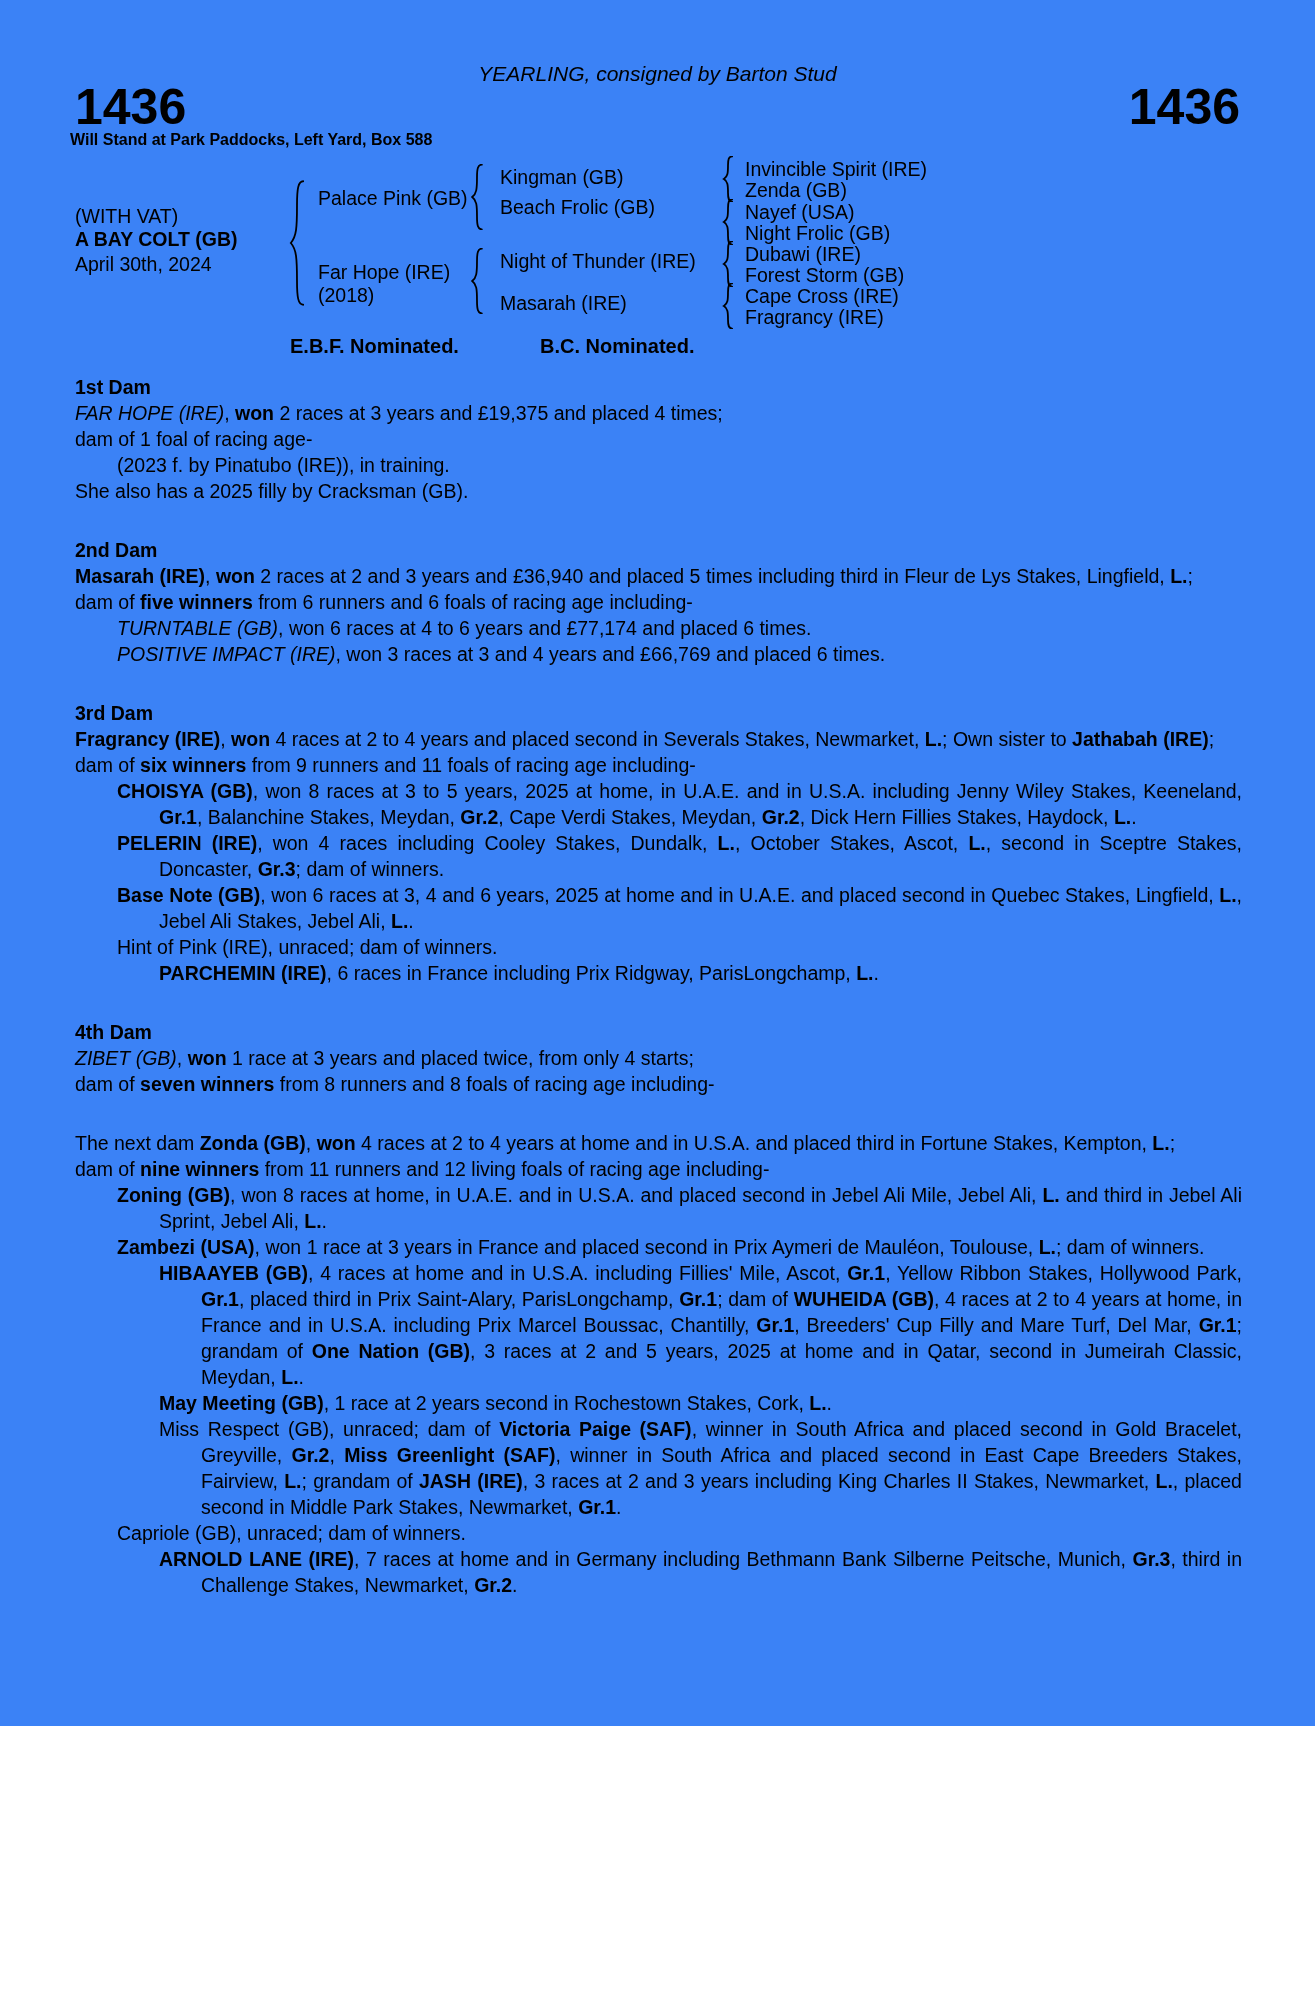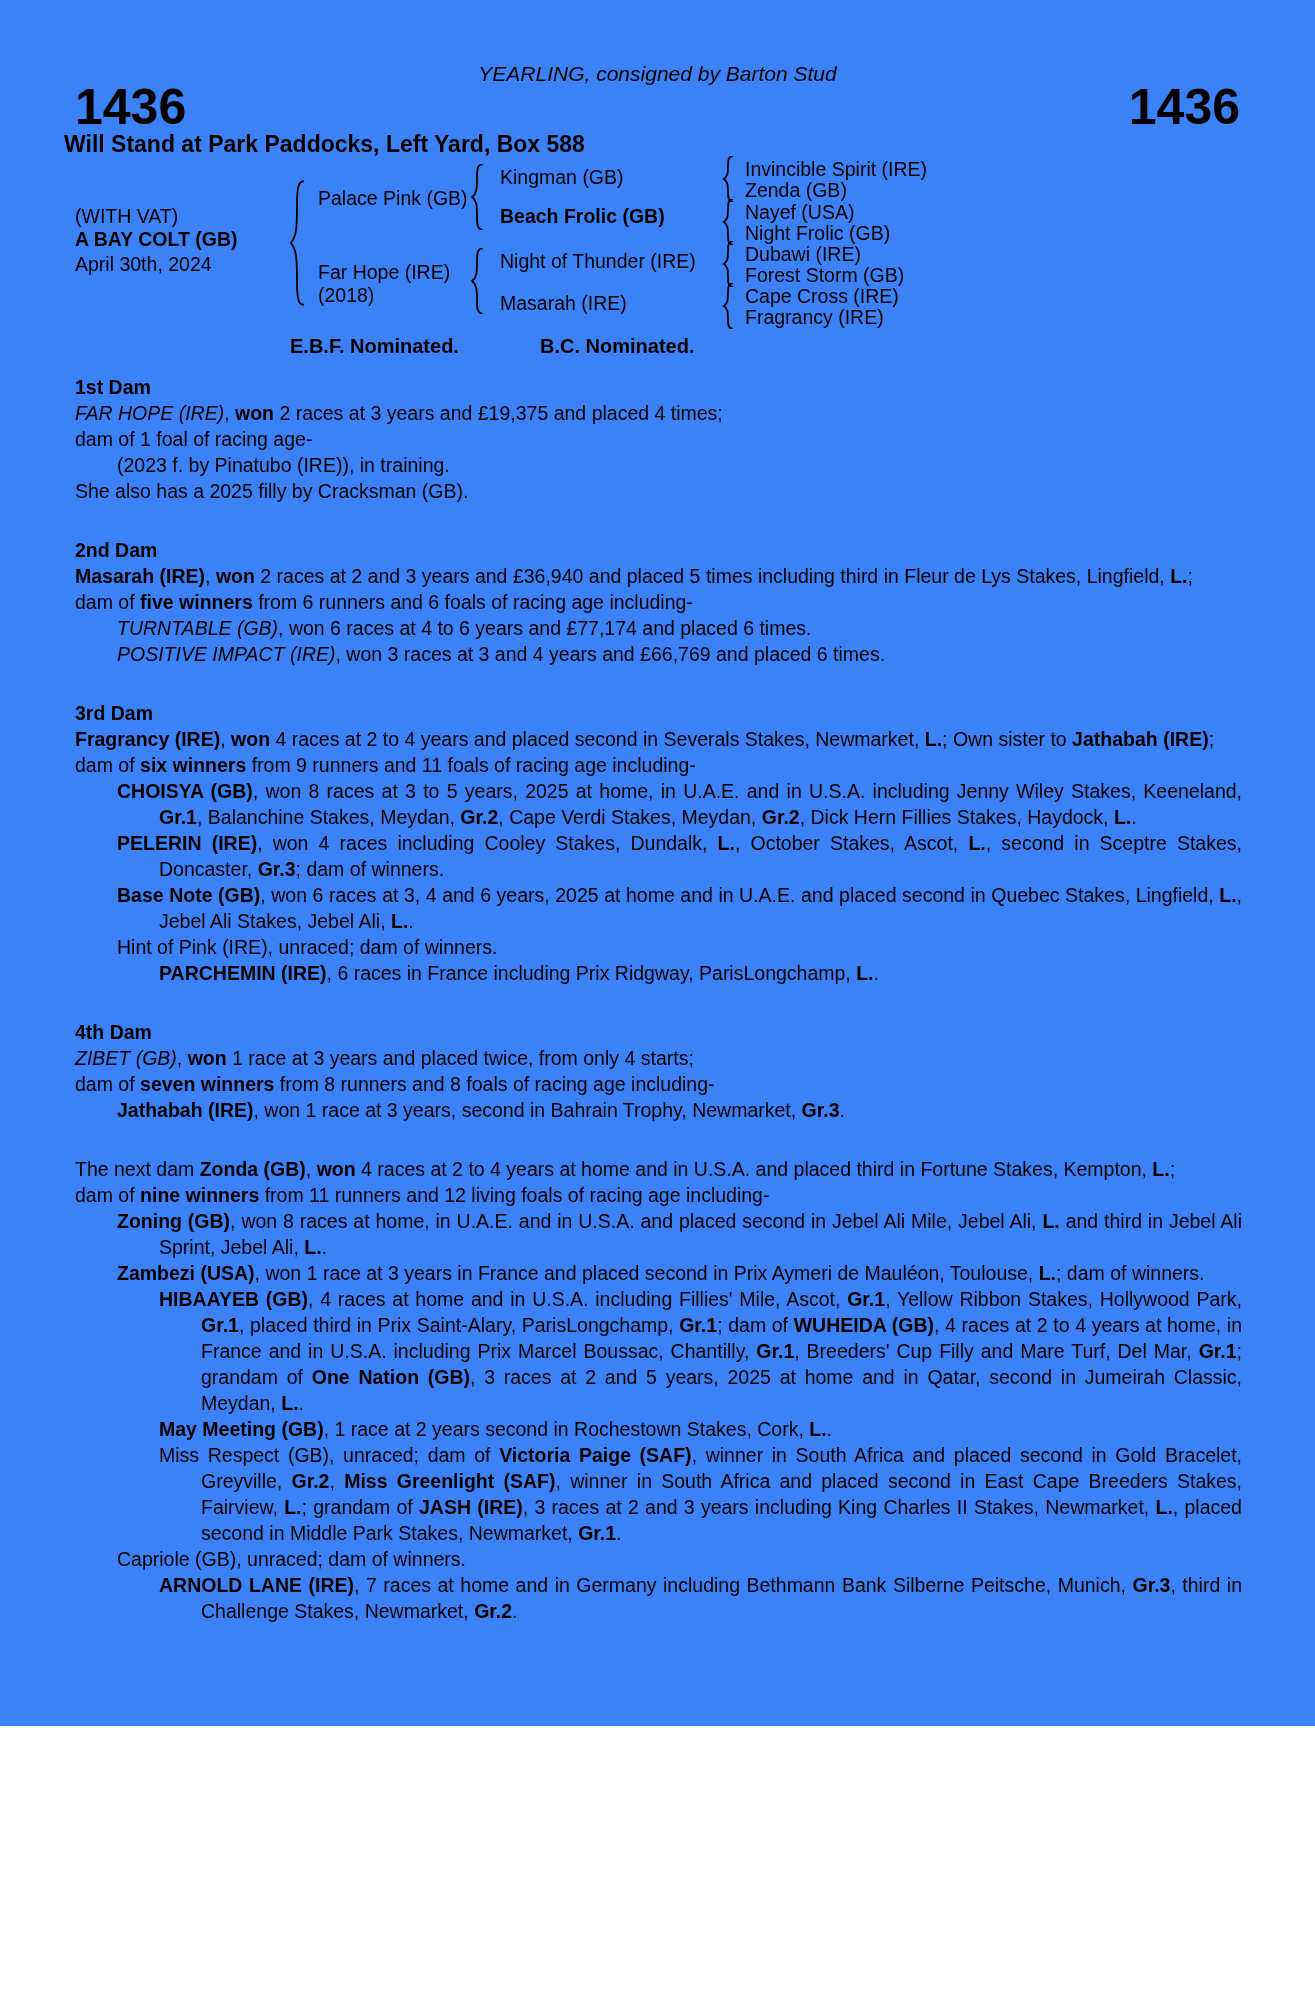--- a/index.html
+++ b/index.html
@@ -15,33 +15,33 @@
   .title{
     position:absolute; left:0; top:62px; width:100%;
     text-align:center; font-style:italic; font-size:21px;
   }
   .lot{
     position:absolute; top:82px; font-size:50px; font-weight:bold; line-height:1;
   }
   .lot-left{left:75px;}
   .lot-right{right:75px;}
   .stand{
-    position:absolute; left:64px; top:131px;
-    font-size:23px; font-weight:bold;text-align:center;
+    position:absolute; left:70px; top:131px;
+    font-size:16px; font-weight:bold;text-align:center;
   }
   .ped{position:absolute; left:0; top:0; width:100%; height:340px;}
   .ped .cell{position:absolute; font-size:19.5px; white-space:nowrap;}
   .p-vat{left:75px; top:205px;}
   .p-name{left:75px; top:228px; font-weight:bold; font-size:20px;}
   .p-foaled{left:75px; top:253px;}
   .p-sire{left:318px; top:187px;}
   .p-dam{left:318px; top:261px;}
   .p-damyr{left:318px; top:284px;}
   .g2-1{left:500px; top:166px;}
-  .g2-2{left:500px; top:205px;font-weight:bold;}
+  .g2-2{left:500px; top:196px;}
   .g2-3{left:500px; top:250px;}
   .g2-4{left:500px; top:292px;}
   .g3{left:745px;}
   .g3r1{top:158px;} .g3r2{top:179px;}
   .g3r3{top:201px;} .g3r4{top:222px;}
   .g3r5{top:243px;} .g3r6{top:264px;}
   .g3r7{top:285px;} .g3r8{top:306px;}
   .brace{position:absolute;}
   .br-big {left:288px; top:180px; width:18px; height:126px;}
   .br-mid1{left:470px; top:164px; width:14px; height:66px;}
@@ -156,21 +156,20 @@
         <div class="para ind1"><span class="b">CHOISYA (GB)</span><span>, won 8 races at 3 to 5 years, 2025 at home, in U.A.E. and in U.S.A. including Jenny Wiley Stakes, Keeneland, </span><span class="b">Gr.1</span><span>, Balanchine Stakes, Meydan, </span><span class="b">Gr.2</span><span>, Cape Verdi Stakes, Meydan, </span><span class="b">Gr.2</span><span>, Dick Hern Fillies Stakes, Haydock, </span><span class="b">L.</span><span>.</span></div>
         <div class="para ind1"><span class="b">PELERIN (IRE)</span><span>, won 4 races including Cooley Stakes, Dundalk, </span><span class="b">L.</span><span>, October Stakes, Ascot, </span><span class="b">L.</span><span>, second in Sceptre Stakes, Doncaster, </span><span class="b">Gr.3</span><span>; dam of winners.</span></div>
         <div class="para ind1"><span class="b">Base Note (GB)</span><span>, won 6 races at 3, 4 and 6 years, 2025 at home and in U.A.E. and placed second in Quebec Stakes, Lingfield, </span><span class="b">L.</span><span>, Jebel Ali Stakes, Jebel Ali, </span><span class="b">L.</span><span>.</span></div>
         <div class="para ind1"><span>Hint of Pink (IRE), unraced; dam of winners.</span></div>
         <div class="para ind2"><span class="b">PARCHEMIN (IRE)</span><span>, 6 races in France including Prix Ridgway, ParisLongchamp, </span><span class="b">L.</span><span>.</span></div>
       </div>
       <div class="section">
         <div class="sec-heading">4th Dam</div>
         <div class="para ind0"><span class="i">ZIBET (GB)</span><span>, </span><span class="b">won</span><span> 1 race at 3 years and placed twice, from only 4 starts;</span></div>
         <div class="para ind0"><span>dam of </span><span class="b">seven winners</span><span> from 8 runners and 8 foals of racing age including-</span></div>
-        <div class="para ind1"><span class="b">Jathabah (IRE)</span><span>, won 1 race at 3 years, second in Bahrain Trophy, Newmarket, </span><span class="b">Gr.3</span><span>.</span></div>
       </div>
       <div class="section">
         <div class="para ind0"><span>The next dam </span><span class="b">Zonda (GB)</span><span>, </span><span class="b">won</span><span> 4 races at 2 to 4 years at home and in U.S.A. and placed third in Fortune Stakes, Kempton, </span><span class="b">L.</span><span>;</span></div>
         <div class="para ind0"><span>dam of </span><span class="b">nine winners</span><span> from 11 runners and 12 living foals of racing age including-</span></div>
         <div class="para ind1"><span class="b">Zoning (GB)</span><span>, won 8 races at home, in U.A.E. and in U.S.A. and placed second in Jebel Ali Mile, Jebel Ali, </span><span class="b">L.</span><span> and third in Jebel Ali Sprint, Jebel Ali, </span><span class="b">L.</span><span>.</span></div>
         <div class="para ind1"><span class="b">Zambezi (USA)</span><span>, won 1 race at 3 years in France and placed second in Prix Aymeri de Mauléon, Toulouse, </span><span class="b">L.</span><span>; dam of winners.</span></div>
         <div class="para ind2"><span class="b">HIBAAYEB (GB)</span><span>, 4 races at home and in U.S.A. including Fillies' Mile, Ascot, </span><span class="b">Gr.1</span><span>, Yellow Ribbon Stakes, Hollywood Park, </span><span class="b">Gr.1</span><span>, placed third in Prix Saint-Alary, ParisLongchamp, </span><span class="b">Gr.1</span><span>; dam of </span><span class="b">WUHEIDA (GB)</span><span>, 4 races at 2 to 4 years at home, in France and in U.S.A. including Prix Marcel Boussac, Chantilly, </span><span class="b">Gr.1</span><span>, Breeders' Cup Filly and Mare Turf, Del Mar, </span><span class="b">Gr.1</span><span>; grandam of </span><span class="b">One Nation (GB)</span><span>, 3 races at 2 and 5 years, 2025 at home and in Qatar, second in Jumeirah Classic, Meydan, </span><span class="b">L.</span><span>.</span></div>
         <div class="para ind2"><span class="b">May Meeting (GB)</span><span>, 1 race at 2 years second in Rochestown Stakes, Cork, </span><span class="b">L.</span><span>.</span></div>
         <div class="para ind2"><span>Miss Respect (GB), unraced; dam of </span><span class="b">Victoria Paige (SAF)</span><span>, winner in South Africa and placed second in Gold Bracelet, Greyville, </span><span class="b">Gr.2</span><span>, </span><span class="b">Miss Greenlight (SAF)</span><span>, winner in South Africa and placed second in East Cape Breeders Stakes, Fairview, </span><span class="b">L.</span><span>; grandam of </span><span class="b">JASH (IRE)</span><span>, 3 races at 2 and 3 years including King Charles II Stakes, Newmarket, </span><span class="b">L.</span><span>, placed second in Middle Park Stakes, Newmarket, </span><span class="b">Gr.1</span><span>.</span></div>
         <div class="para ind1"><span>Capriole (GB), unraced; dam of winners.</span></div>

